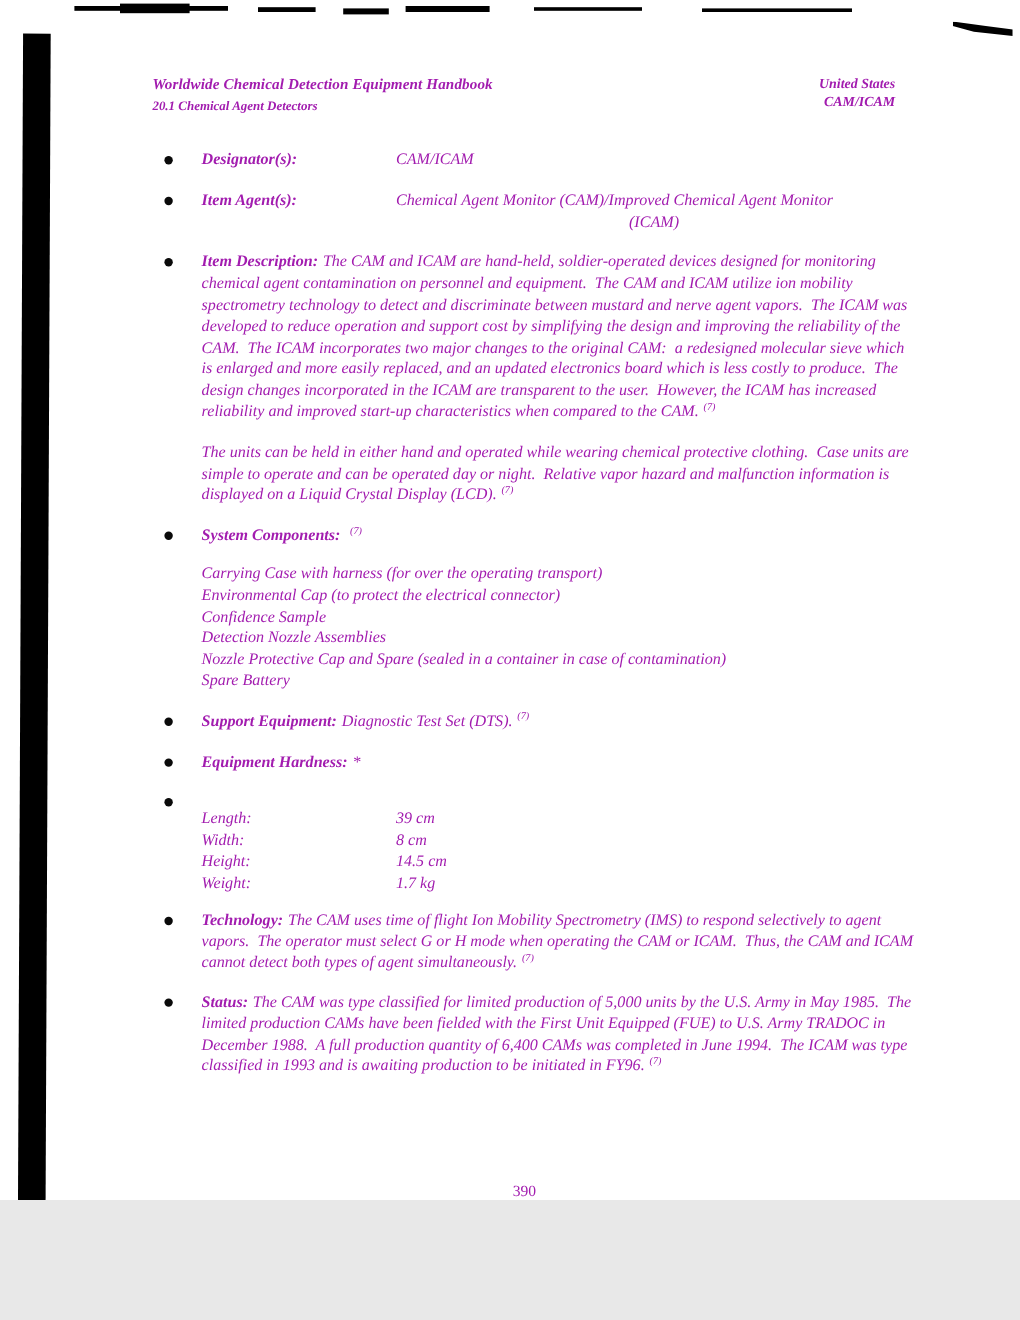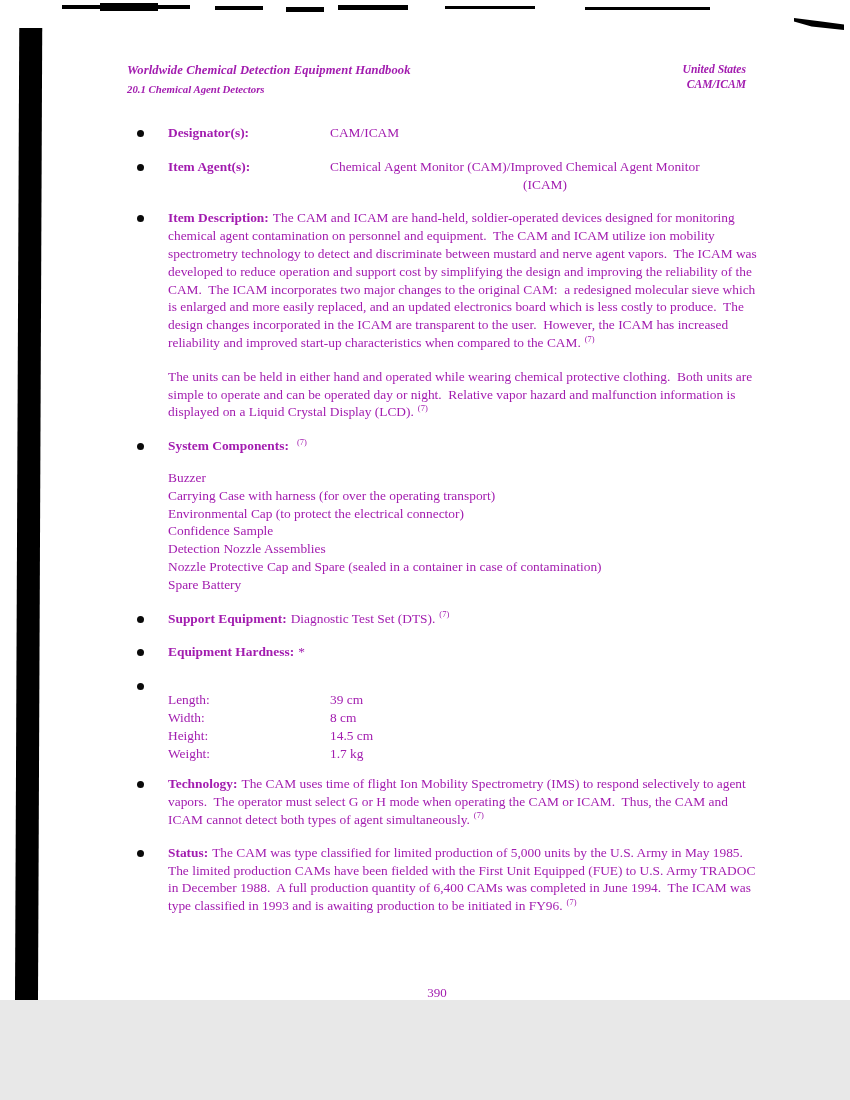--- a/index.html
+++ b/index.html
@@ -24,21 +24,21 @@
   .header-left{position:absolute;left:127px;top:63px;font-style:italic;font-weight:bold;}
   .header-left .l1{font-size:12.6px;letter-spacing:.1px;}
   .header-left .l2{font-size:10.8px;margin-top:5px;}
   .header-right{position:absolute;right:104px;top:63px;text-align:right;font-style:italic;font-weight:bold;}
   .header-right .l1{font-size:11.6px;}
   .header-right .l2{font-size:11.6px;margin-top:2px;}
   
   .content{position:absolute;left:137px;top:124px;width:625px;font-size:13.4px;line-height:17.8px;}
   .section{display:flex;margin-bottom:16px;}
   .bullet{flex:none;width:7px;height:7px;border-radius:50%;background:#0a0a0a;margin-top:6px;}
-  .body{margin-left:24px;flex:1;min-width:0;}
+  .body{margin-left:24px;flex:1;min-width:0;font-style:italic;}
   b.lbl{font-weight:bold;margin-right:4px;}
   .pre{white-space:pre-wrap;}
   sup.fn{font-size:8.5px;margin-left:4px;line-height:0;}
   .kv{display:grid;grid-template-columns:162px 1fr;}
   .centered{text-align:center;width:430px;}
   .list div{white-space:pre-wrap;}
   .mt14{margin-top:14px;}
   .mb13{margin-bottom:13px;}
   .mb15{margin-bottom:15px;}
   .para2{margin-top:16px;}
@@ -85,30 +85,29 @@
       <div class="body kv">
         <b class="lbl">Item Agent(s):</b>
         <span><span>Chemical Agent Monitor (CAM)/Improved Chemical Agent Monitor</span><span class="centered" style="display:block">(ICAM)</span></span>
       </div>
     </div>
 
     <div class="section">
       <span class="bullet"></span>
       <div class="body">
         <div><b class="lbl">Item Description:</b><span class="pre">The CAM and ICAM are hand-held, soldier-operated devices designed for monitoring chemical agent contamination on personnel and equipment.  The CAM and ICAM utilize ion mobility spectrometry technology to detect and discriminate between mustard and nerve agent vapors.  The ICAM was developed to reduce operation and support cost by simplifying the design and improving the reliability of the CAM.  The ICAM incorporates two major changes to the original CAM:  a redesigned molecular sieve which is enlarged and more easily replaced, and an updated electronics board which is less costly to produce.  The design changes incorporated in the ICAM are transparent to the user.  However, the ICAM has increased reliability and improved start-up characteristics when compared to the CAM.</span><sup class="fn">(7)</sup></div>
-        <div class="para2"><span class="pre">The units can be held in either hand and operated while wearing chemical protective clothing.  Both units are simple to operate and can be operated day or night.  Relative vapor hazard and malfunction information is displayed on a Liquid Crystal Display (LCD).</span><sup class="fn">(7)</sup></div>
+        <div class="para2"><span class="pre">The units can be held in either hand and operated while wearing chemical protective clothing.  Case units are simple to operate and can be operated day or night.  Relative vapor hazard and malfunction information is displayed on a Liquid Crystal Display (LCD).</span><sup class="fn">(7)</sup></div>
       </div>
     </div>
 
     <div class="section">
       <span class="bullet"></span>
       <div class="body">
         <div><b class="lbl">System Components:</b><sup class="fn">(7)</sup></div>
         <div class="list mt14">
-          <div>Buzzer</div>
           <div>Carrying Case with harness (for over the operating transport)</div>
           <div>Environmental Cap (to protect the electrical connector)</div>
           <div>Confidence Sample</div>
           <div>Detection Nozzle Assemblies</div>
           <div>Nozzle Protective Cap and Spare (sealed in a container in case of contamination)</div>
           <div>Spare Battery</div>
         </div>
       </div>
     </div>
 

